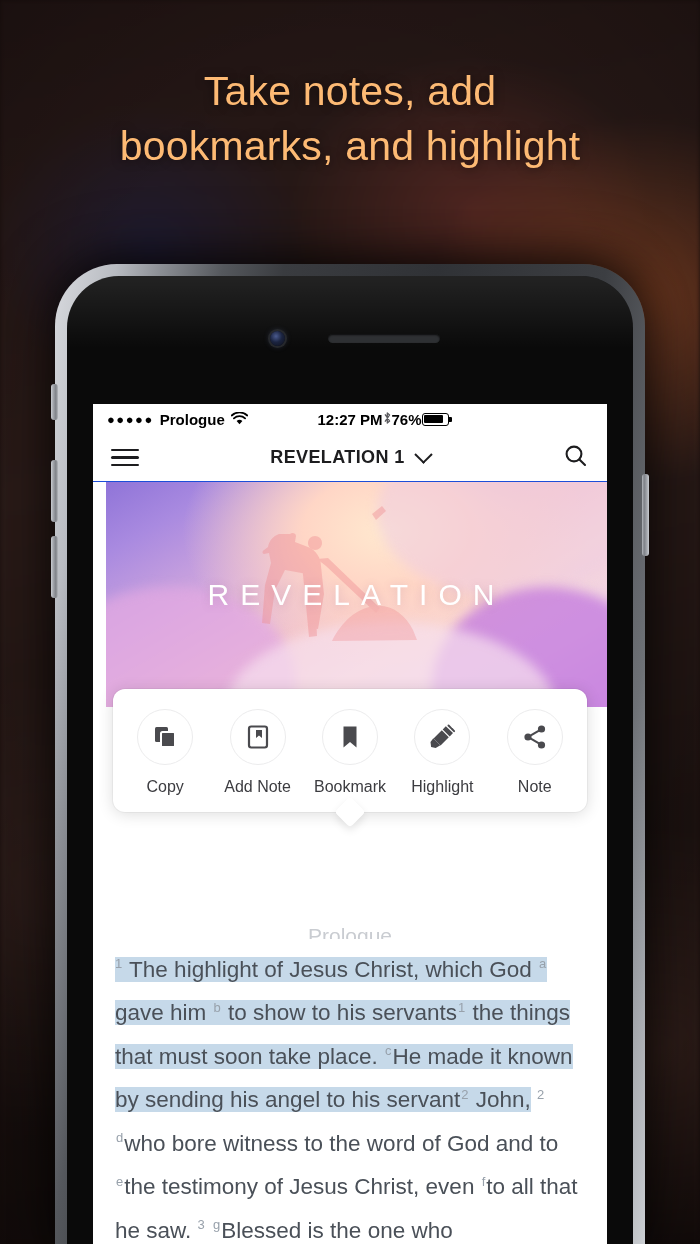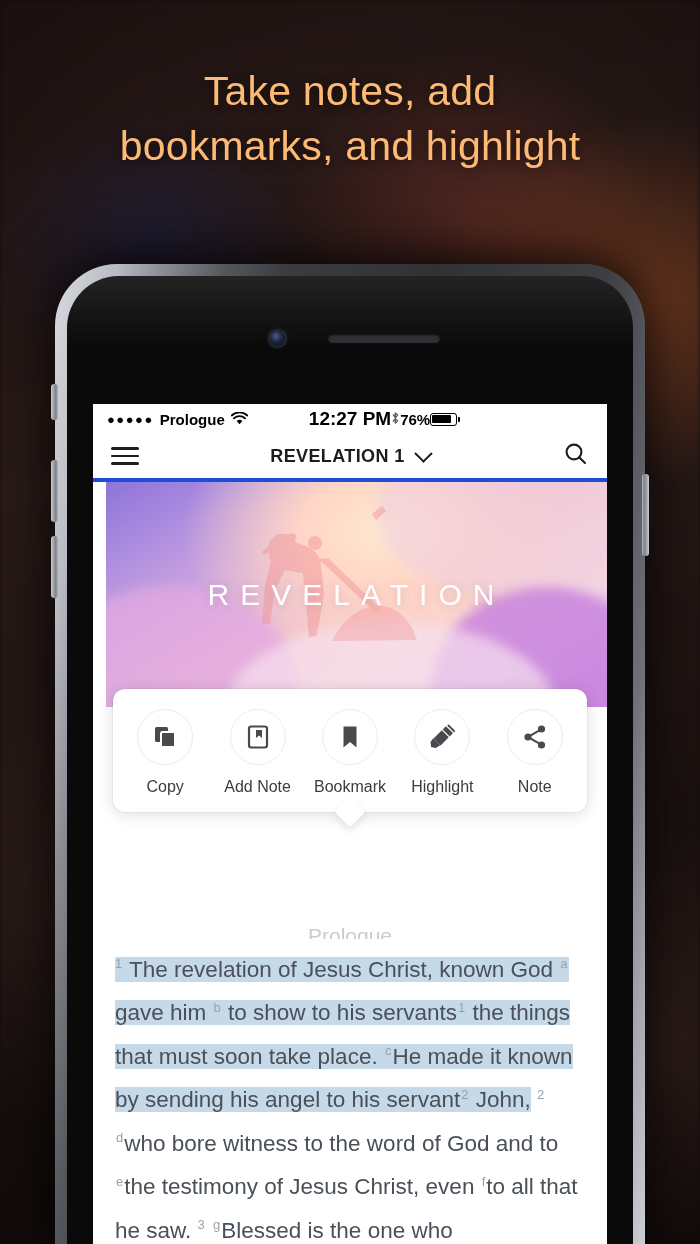--- a/index.html
+++ b/index.html
@@ -98,40 +98,40 @@
   
   .statusbar {
     height:30px;
     display:flex; align-items:center;
     padding:0 14px;
     font-size:15px; font-weight:700; color:#000;
     background:#fff;
   }
   .sb-left { display:flex; align-items:center; gap:6px; flex:1; }
   .sb-dots { letter-spacing:1.5px; font-size:13px; }
-  .sb-center { font-size:19px; font-weight:700; flex:0 0 auto; }
+  .sb-center { font-size:15px; font-weight:700; flex:0 0 auto; }
   .sb-right { display:flex; align-items:center; justify-content:flex-start; flex:1; }
   .wifi-icon { display:inline-block; }
   .batt {
     width:27px; height:13px; border:1.6px solid #000; border-radius:3px;
     position:relative; display:inline-block;
   }
   .batt::after {
     content:""; position:absolute; right:-4px; top:3.5px;
     width:2.2px; height:5px; background:#000; border-radius:0 1px 1px 0;
   }
   .batt-fill { position:absolute; left:1.2px; top:1.2px; bottom:1.2px; width:76%; background:#000; border-radius:1px; }
 
   
   .navbar {
     height:48px;
     display:flex; align-items:center;
     padding:0 18px;
     background:#fff;
-    border-bottom:4px solid #1d4ed8;
+    border-bottom:1px solid #1d4ed8;
     position:relative;
   }
   .hamburger { width:28px; display:flex; flex-direction:column; gap:5px; cursor:pointer; }
   .hamburger span { display:block; height:2.4px; background:#1d1d1f; border-radius:2px; }
   .nav-title-wrap {
     position:absolute; left:0; right:0; top:0; bottom:0;
     display:flex; align-items:center; justify-content:center; gap:12px;
     pointer-events:none;
   }
   .nav-title { font-size:18px; font-weight:700; letter-spacing:0.4px; color:#1d1d1f; }
@@ -345,21 +345,21 @@
             </svg>
           </div>
           <span class="act-label">Note</span>
         </div>
       </div>
 
       <div class="verses">
         <div class="section-head">Prologue</div>
         <div>
           <span class="hl"><sup class="vn">1</sup>
-          <span>The revelation of Jesus Christ, known God</span>
+          <span>The highlight of Jesus Christ, which God</span>
           <sup class="fn">a</sup>
           <span>gave him</span>
           <sup class="fn">b</sup>
           <span>to show to his servants</span><sup class="fn">1</sup>
           <span>the things that must soon take place.</span>
           <sup class="fn">c</sup><span>He made it known by sending his angel to his servant</span><sup class="fn">2</sup>
           <span>John,</span></span><span>
           <sup class="vn">2</sup> <sup class="fn">d</sup><span>who bore witness to the word of God and to</span>
           <sup class="fn">e</sup><span>the testimony of Jesus Christ, even</span>
           <sup class="fn">f</sup><span>to all that he saw.</span>

